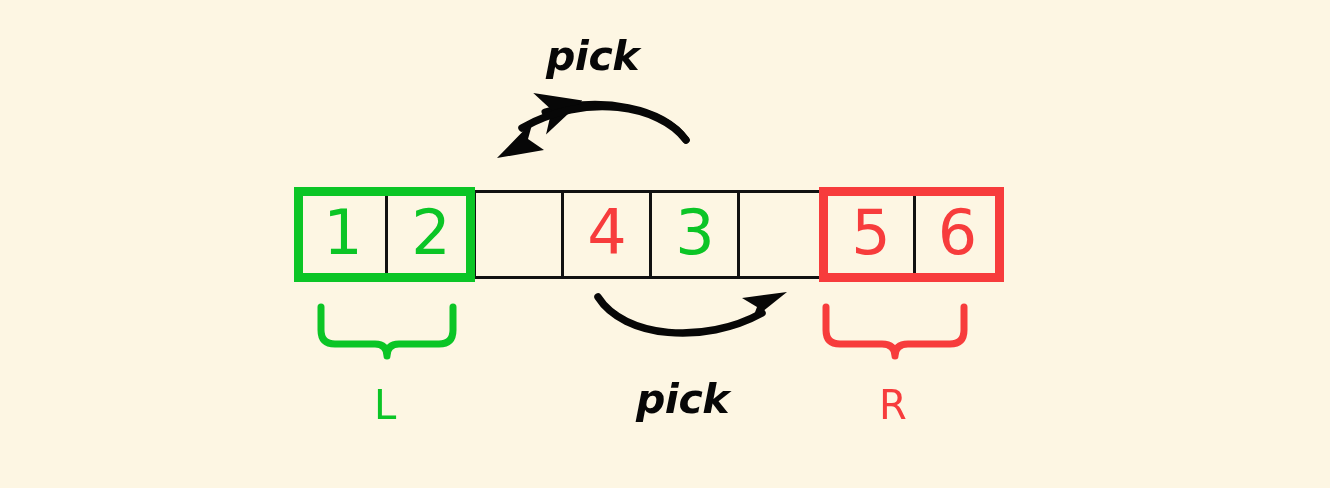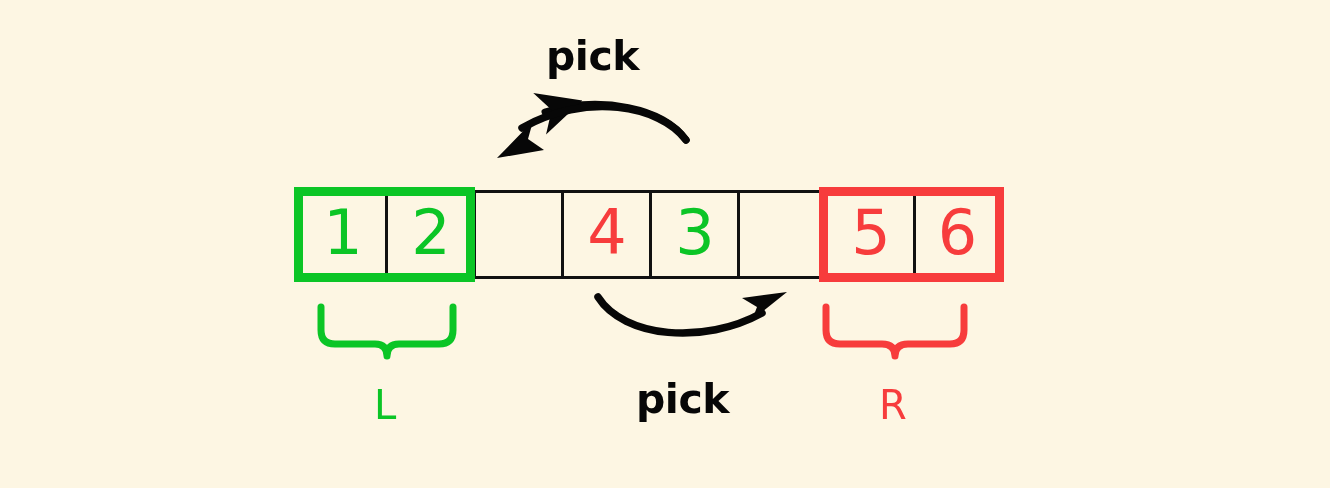--- a/index.html
+++ b/index.html
@@ -93,20 +93,21 @@
   
   .pick-label {
     position: absolute;
     font-family: "DejaVu Sans", sans-serif;
     font-size: 41px;
     font-weight: 700;
     color: #070707;
     letter-spacing: -0.5px;
     white-space: nowrap;
     user-select: none;
+    font-style: italic;
   }
   #pick-top    { left: 546px; top: 32px; }
   #pick-bottom { left: 636px; top: 375px; }
 
   .brace-label {
     position: absolute;
     font-family: "DejaVu Sans", sans-serif;
     font-size: 40px;
     font-weight: 400;
     white-space: nowrap;

